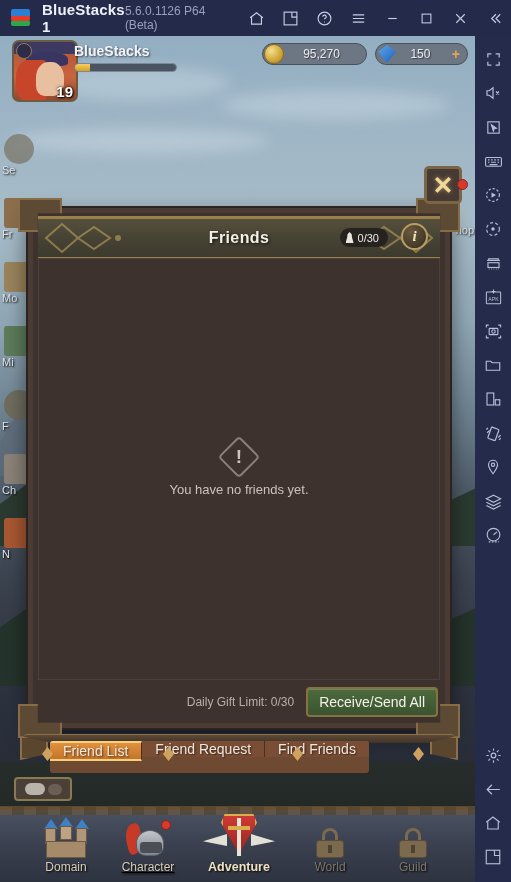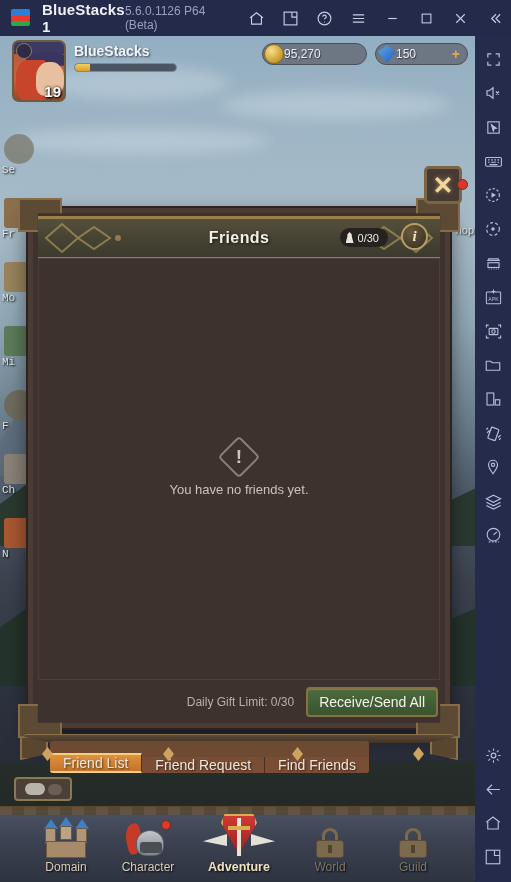--- a/index.html
+++ b/index.html
@@ -54,21 +54,21 @@
     position:absolute; left:0; width:475px;
     background:#2b3a31;
   }
   .ground {
     position:absolute; left:0; bottom:0; width:475px; height:120px;
     background:linear-gradient(#262d2b, #1d2321);
   }
 
   
   .avatar {
-    position:absolute; left:12px; top:4px; width:54px; height:62px;
+    position:absolute; left:12px; top:4px; width:66px; height:62px;
     border:2px solid #6d5c3f; border-radius:7px;
     background:linear-gradient(#3c3a63 0%, #3c3a63 20%, #b9593a 20%, #c9643f 60%, #8e4b32 100%);
     overflow:hidden;
   }
   .avatar .hair { position:absolute; left:2px; top:18px; width:30px; height:42px; background:#c7452a; border-radius:40% 10% 0 40%; }
   .avatar .face { position:absolute; left:22px; top:20px; width:28px; height:34px; background:#e8c0a0; border-radius:45% 45% 40% 30%; }
   .avatar .hat  { position:absolute; left:12px; top:10px; width:42px; height:14px; background:#3a3560; border-radius:50% 50% 20% 20%; }
   .avatar .icn  { position:absolute; left:2px; top:1px; width:16px; height:16px; border-radius:50%; background:#2e2b49; border:1px solid #8d7c52; }
   .avatar .lvl  {
     position:absolute; right:3px; bottom:0px; color:#fff; font-size:15px; font-weight:bold;
@@ -88,30 +88,30 @@
     background:#6d7683; border:1px solid #4a5159; border-radius:11px;
     display:flex; align-items:center;
   }
   .curr .orb { width:20px; height:20px; border-radius:50%; margin-left:1px; flex:0 0 auto; }
   .curr .orb.gold { background:radial-gradient(circle at 35% 32%, #f6e08a, #c79a2b 70%, #9a7420); border:1px solid #8e6c1f; }
   .curr .gem {
     width:18px; height:18px; margin-left:2px; flex:0 0 auto;
     background:linear-gradient(135deg,#5fa8e8,#1d5fbd);
     clip-path:polygon(50% 0,100% 38%,50% 100%,0 38%);
   }
-  .curr .val { flex:1; text-align:left; color:#e9ecf2; font-size:12px; padding-right:7px; text-shadow:1px 1px 1px #3a3f47; }
+  .curr .val { flex:1; text-align:center; color:#e9ecf2; font-size:12px; padding-right:7px; text-shadow:1px 1px 1px #3a3f47; }
   .curr .plus { color:#e3a84f; font-size:14px; font-weight:bold; padding-right:7px; }
 
   
   .leftmenu { position:absolute; left:0; top:96px; width:38px; }
   .lm-item { position:relative; height:64px; }
   .lm-item .ic { position:absolute; left:4px; top:2px; width:30px; height:30px; opacity:.95; }
   .lm-item .lb {
     position:absolute; left:2px; top:32px; color:#dfe3ea; font-size:11px;
-    text-shadow:1px 1px 2px #000; white-space:nowrap;font-family:Liberation Mono, monospace;
+    text-shadow:1px 1px 2px #000; white-space:nowrap;
   }
 
   
   .shoptab {
     position:absolute; right:0; top:166px; width:38px; height:40px;
   }
   .shoptab .lb { position:absolute; right:1px; top:22px; color:#dfe3ea; font-size:11px; text-shadow:1px 1px 2px #000; }
 
   
   .chatw {
@@ -219,21 +219,21 @@
   
   .tabshelf {
     position:absolute; left:24px; top:698px; width:430px; height:42px; z-index:22;
   }
   .shelf-bar {
     position:absolute; left:0; right:0; top:0; height:9px;
     background:linear-gradient(#5e4a35,#42332a); border-radius:3px;
     border-top:1px solid #8b7148;
   }
   .tabs {
-    position:absolute; left:26px; top:7px; display:flex; align-items:flex-end;
+    position:absolute; left:26px; top:7px; display:flex; align-items:flex-start;
     height:32px; background:#6e4a33; border-radius:3px; overflow:hidden;
   }
   .tab {
     display:flex; align-items:center; justify-content:center;
     padding:0 13px; color:#f0e7dd; font-size:14px; cursor:pointer;
     background:#7a4e35; border-right:1px solid #4b2f20;
     text-shadow:1px 1px 2px rgba(0,0,0,.6);
   }
   .tab:last-child { border-right:none; }
   .tab.active {
@@ -527,21 +527,21 @@
             <div class="r3"></div>
             <div class="t1"></div>
             <div class="t2"></div>
             <div class="t3"></div>
             <div class="base"></div>
           </div>
       </div>
       <div class="lb">Domain</div>
     </div>
 
-    <div class="navitem" style="left:105px;">
+    <div class="navitem" style="left:105px;text-decoration:underline;">
       <span class="reddot"></span>
       <div class="art">
         <div class="helmet">
             <div class="plume"></div>
             <div class="dome"></div>
             <div class="visor"></div>
           </div>
       </div>
       <div class="lb">Character</div>
     </div>

